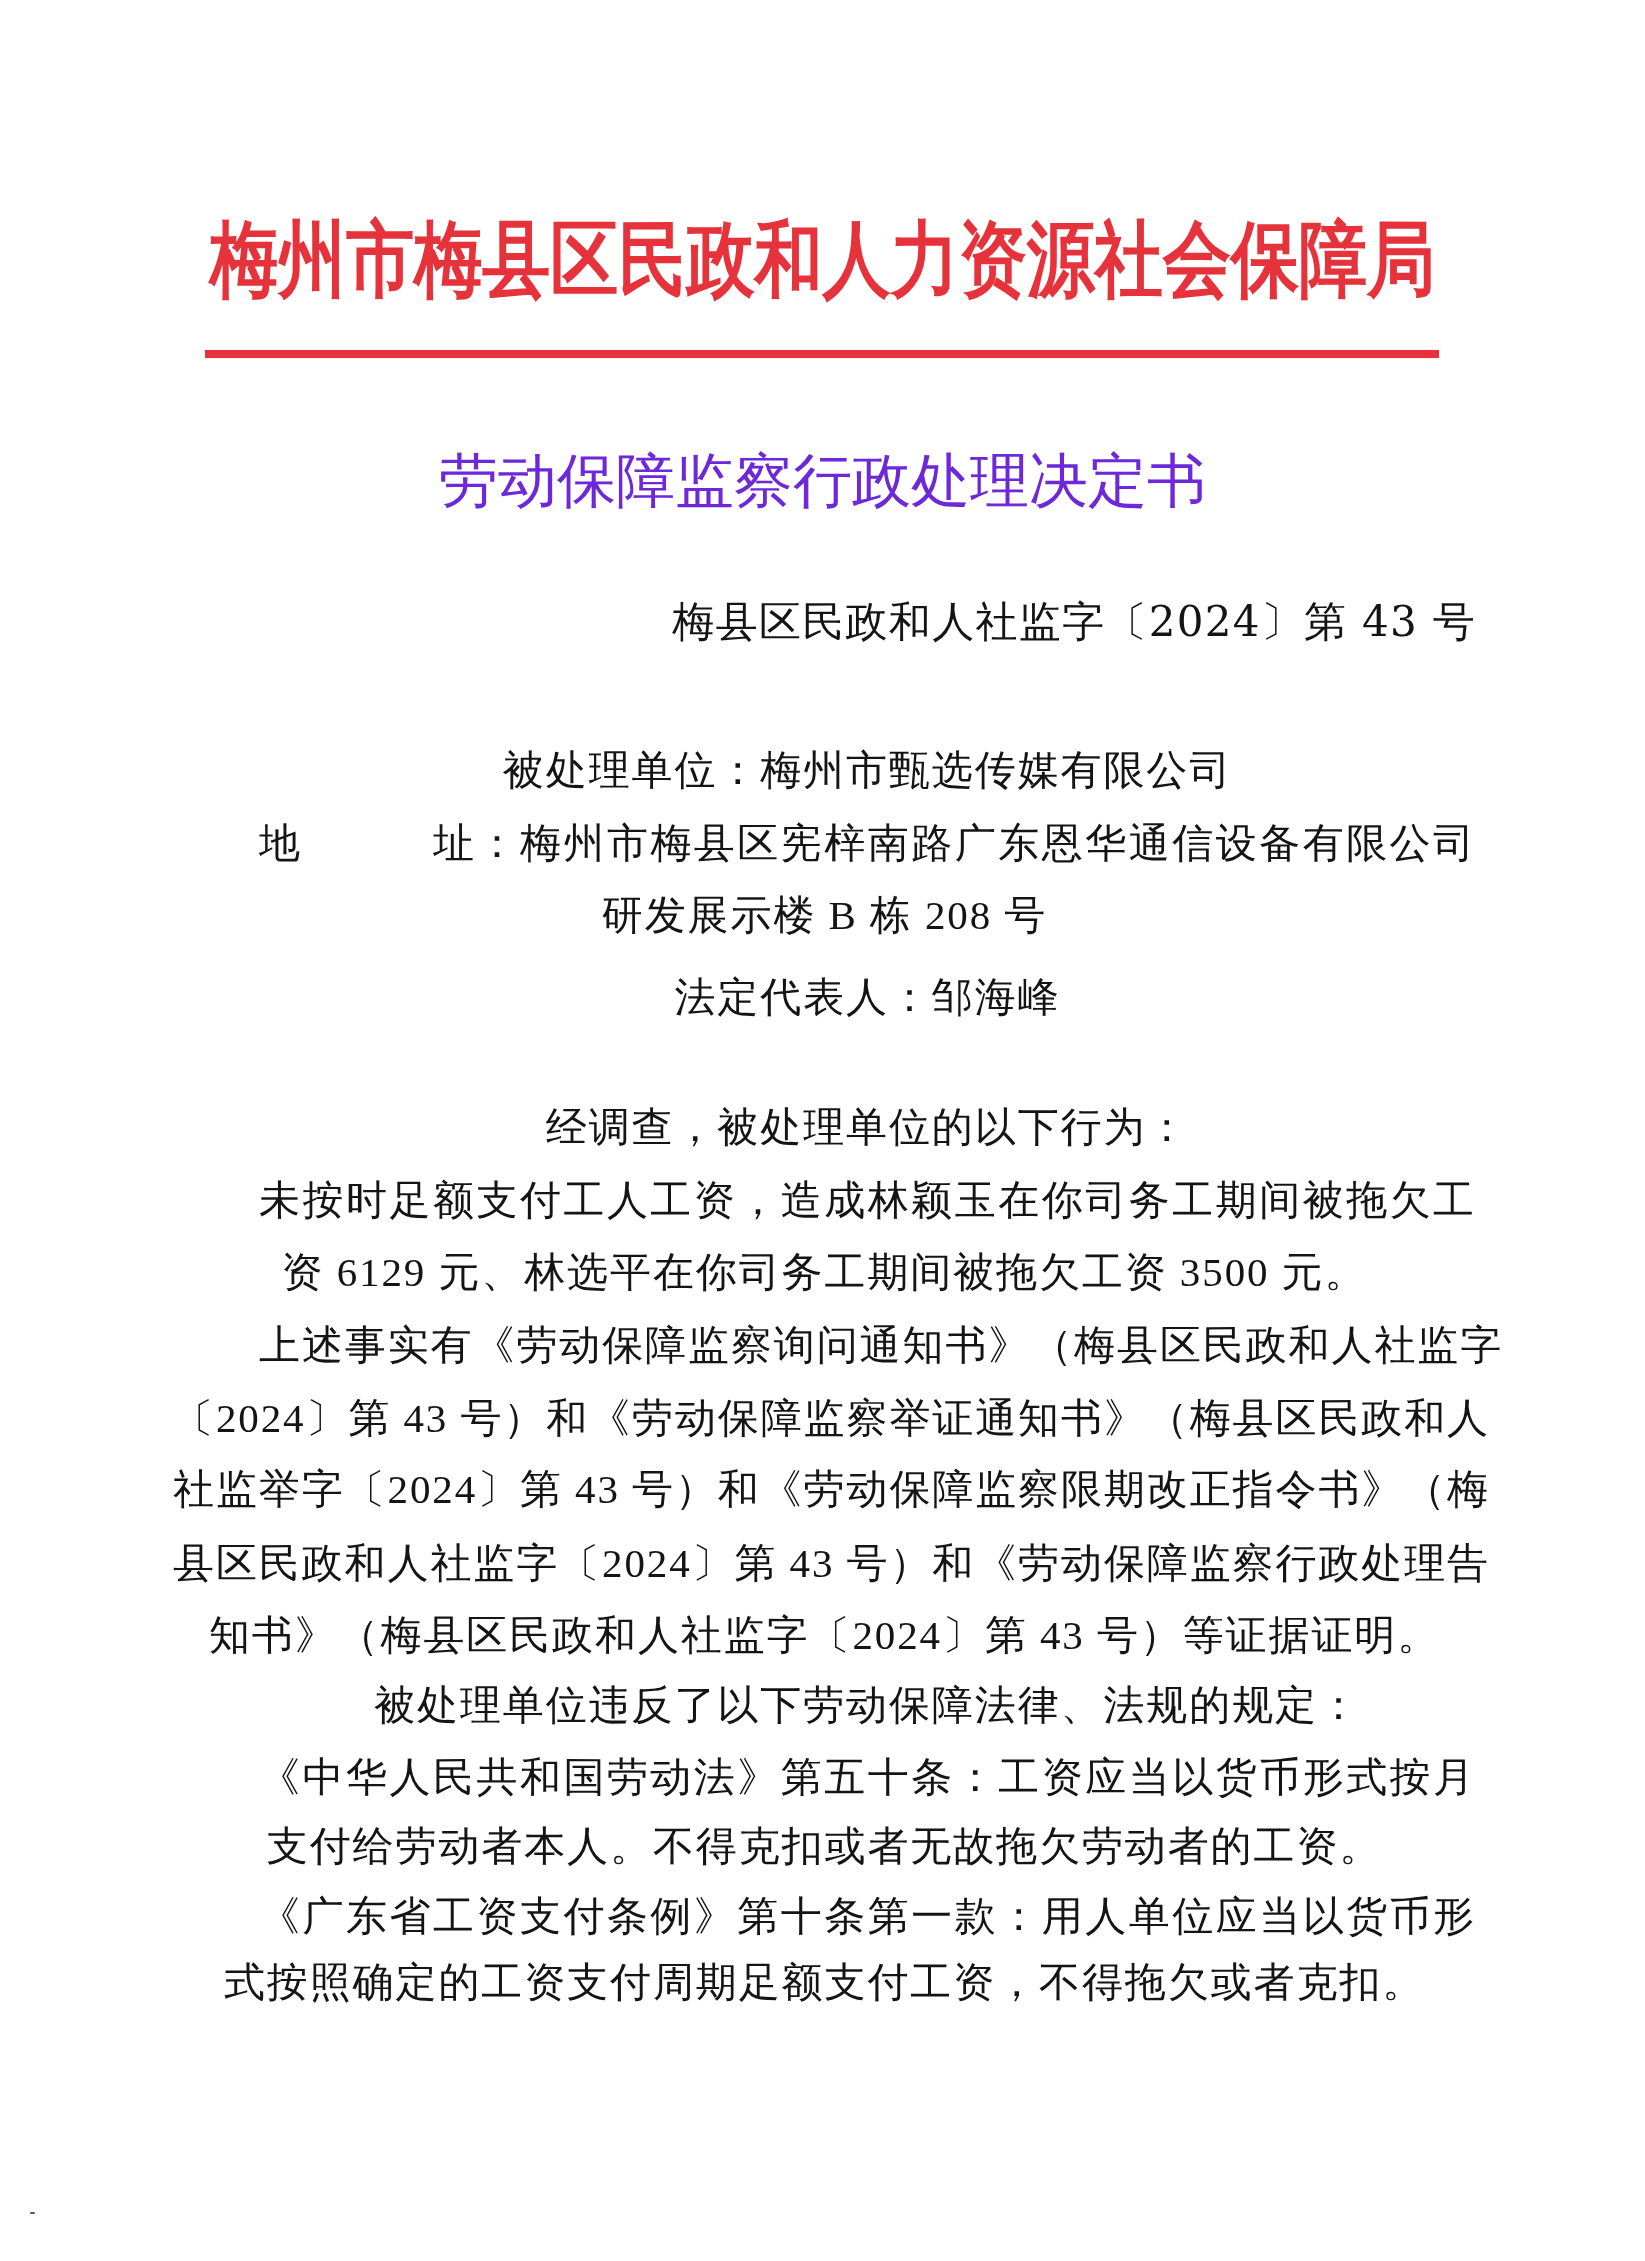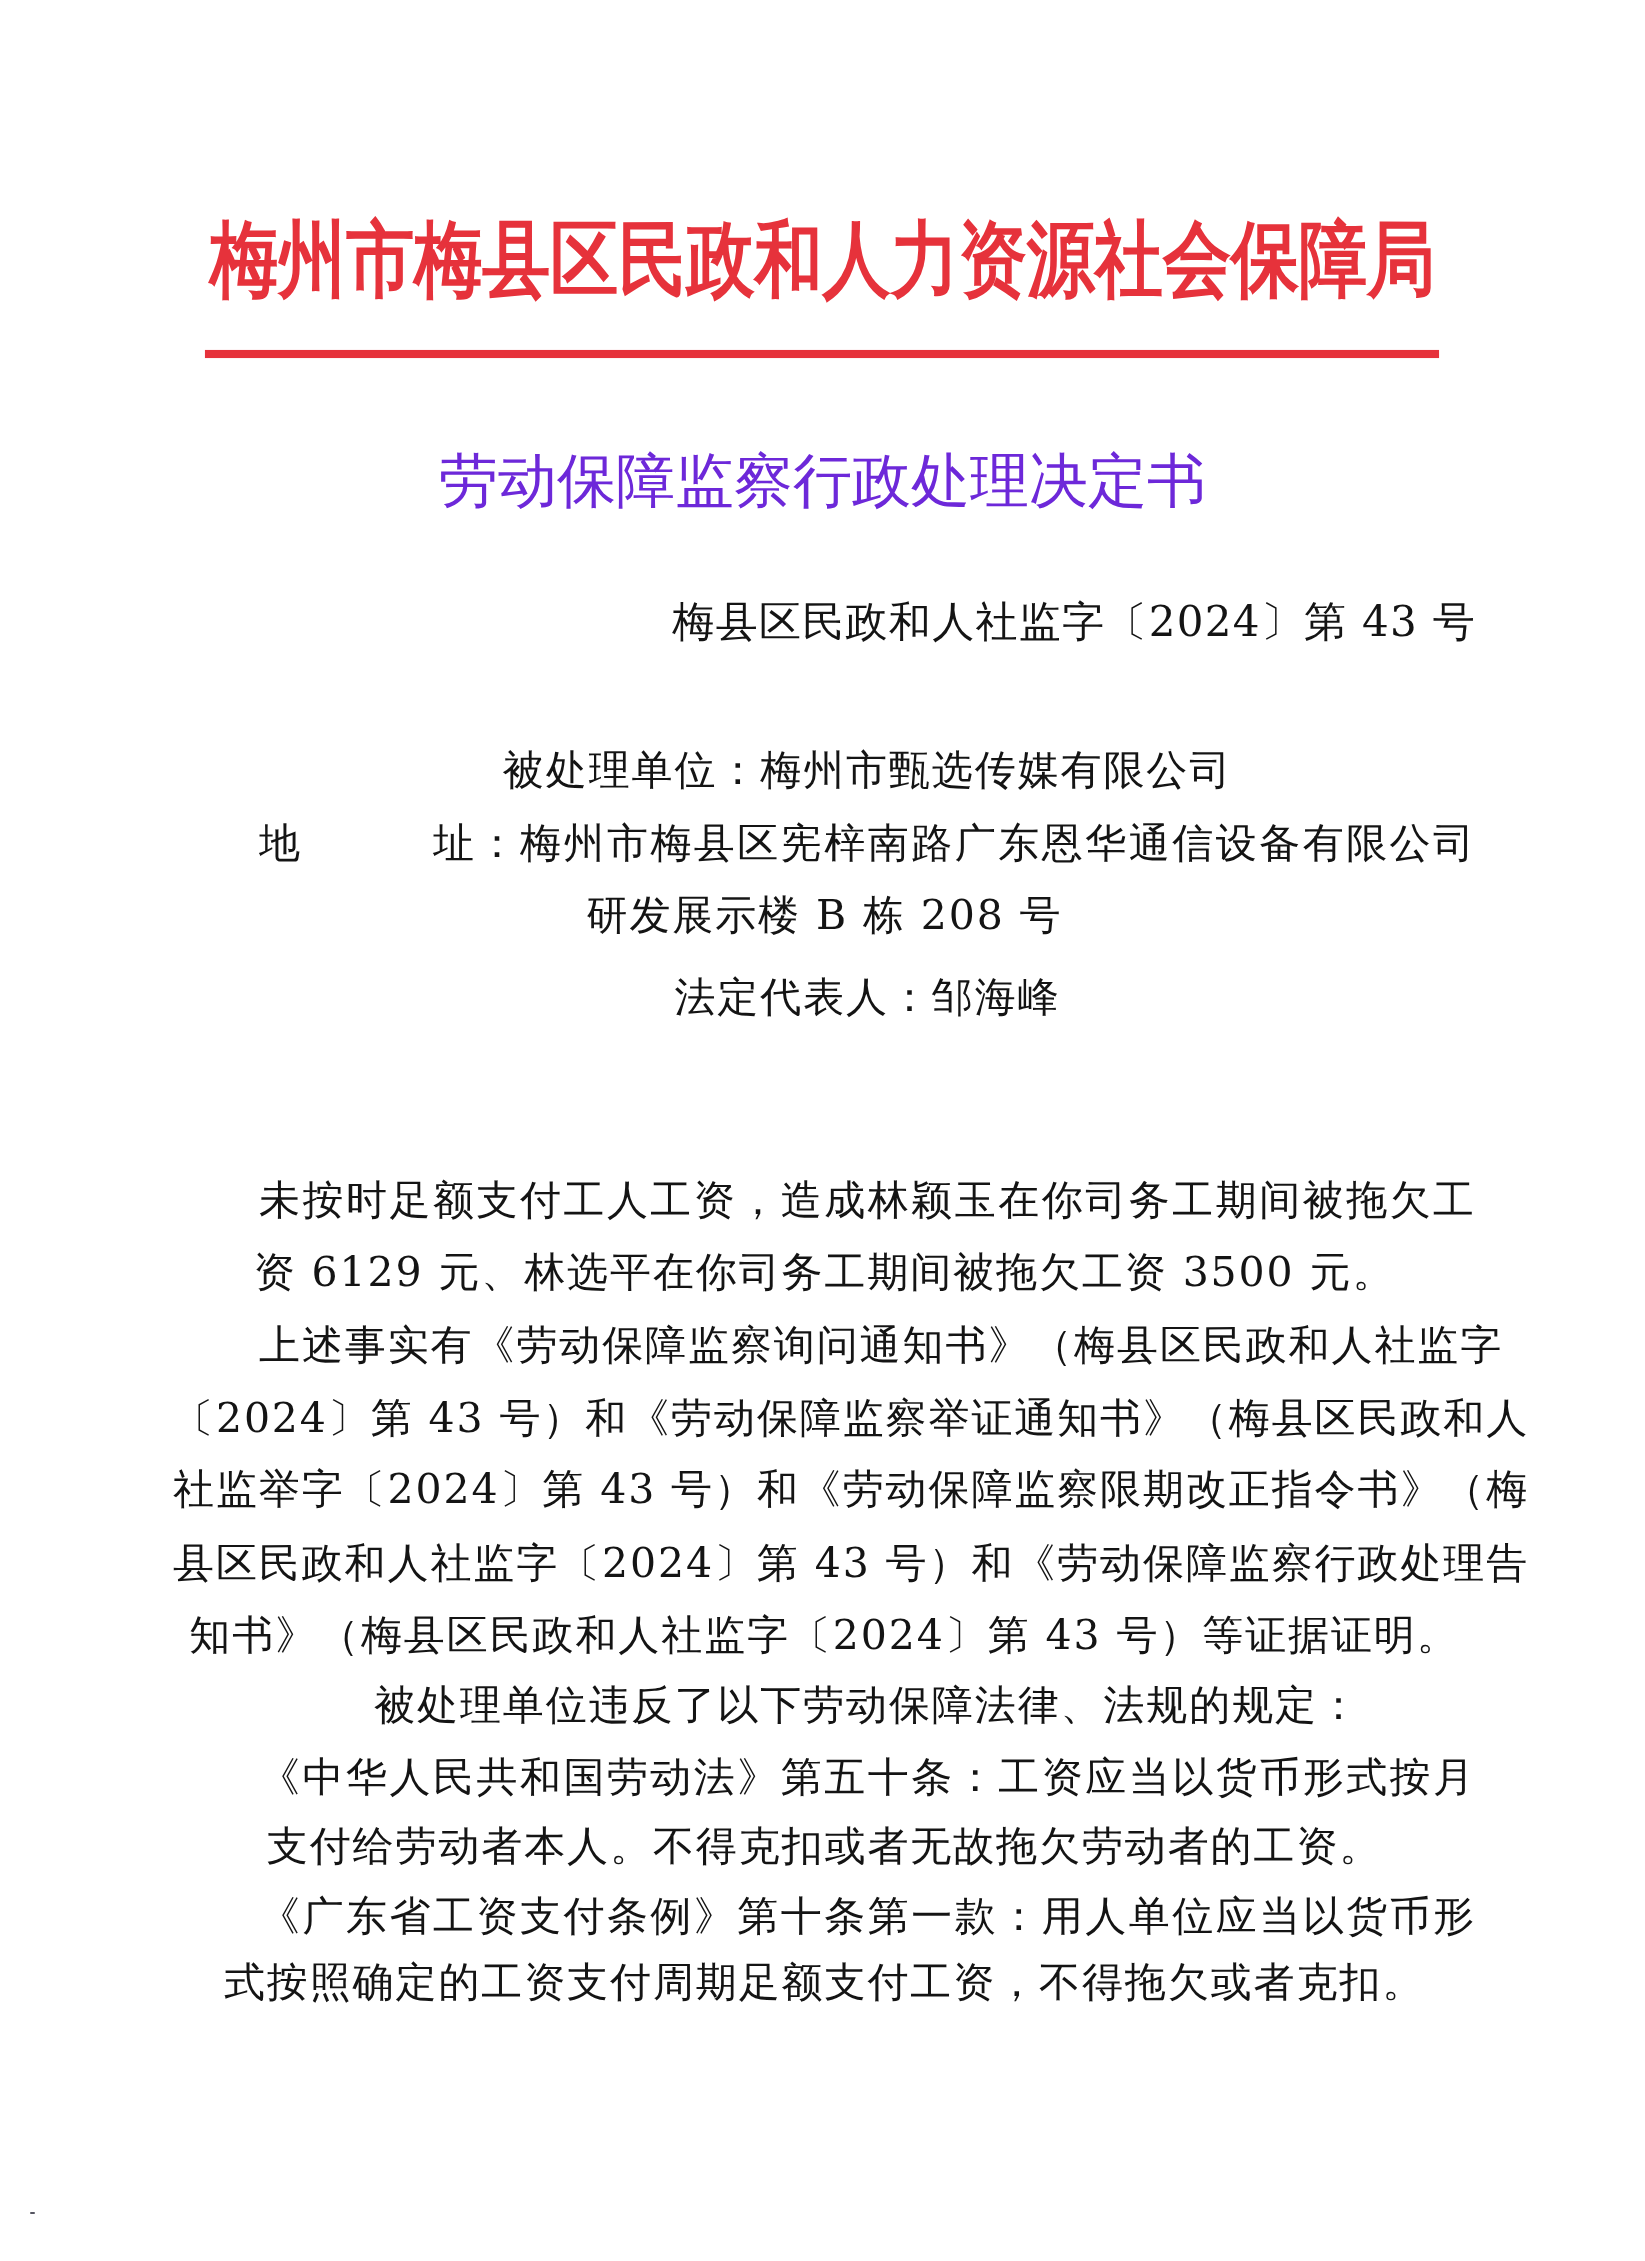--- a/index.html
+++ b/index.html
@@ -63,21 +63,21 @@
   
   .line {
     position: absolute;
     font-size: 41px;
     line-height: 41px;
     letter-spacing: 1.9px;
     white-space: nowrap;
     color: #141414;
   }
   .indent { left: 259px; width: 1217px; }
-  .full   { left: 173px; width: 1303px; }
+  .full   { left: 173px; width: 1303px; font-family: Liberation Serif, serif; }
   .just   { text-align: justify; text-align-last: justify; text-justify: inter-character; }
   .left   { text-align: center; }
 
   .speck {
     position: absolute;
     left: 30px; top: 2212px;
     width: 5.2px; height: 1.9px;
     background: #2a2a3a;
     border-radius: 1.3px;
     opacity: 0.8;
@@ -98,20 +98,21 @@
     <span>被处理单位：</span><span>梅州市甄选传媒有限公司</span>
   </div>
   <div class="line indent just" style="top:823px;">
     <span>地　　　址：</span><span>梅州市梅县区宪梓南路广东恩华通信设备有限公司</span>
   </div>
   <div class="line full left" style="top:895px;">研发展示楼 B 栋 208 号</div>
   <div class="line indent left" style="top:969px;margin-top:8px;">
     <span>法定代表人：</span><span>邹海峰</span>
   </div>
 
+  <div class="line indent left" style="top:1107px;">经调查，被处理单位的以下行为：</div>
   <div class="line indent just" style="top:1180px;">未按时足额支付工人工资，造成林颖玉在你司务工期间被拖欠工</div>
   <div class="line full left" style="top:1252px;">资 6129 元、林选平在你司务工期间被拖欠工资 3500 元。</div>
 
   <div class="line indent just" style="top:1325px;">上述事实有《劳动保障监察询问通知书》（梅县区民政和人社监字</div>
   <div class="line full just" style="top:1398px;">〔2024〕第 43 号）和《劳动保障监察举证通知书》（梅县区民政和人</div>
   <div class="line full just" style="top:1469px;">社监举字〔2024〕第 43 号）和《劳动保障监察限期改正指令书》（梅</div>
   <div class="line full just" style="top:1543px;">县区民政和人社监字〔2024〕第 43 号）和《劳动保障监察行政处理告</div>
   <div class="line full left" style="top:1615px;">知书》（梅县区民政和人社监字〔2024〕第 43 号）等证据证明。</div>
 
   <div class="line indent left" style="top:1685px;">被处理单位违反了以下劳动保障法律、法规的规定：</div>

